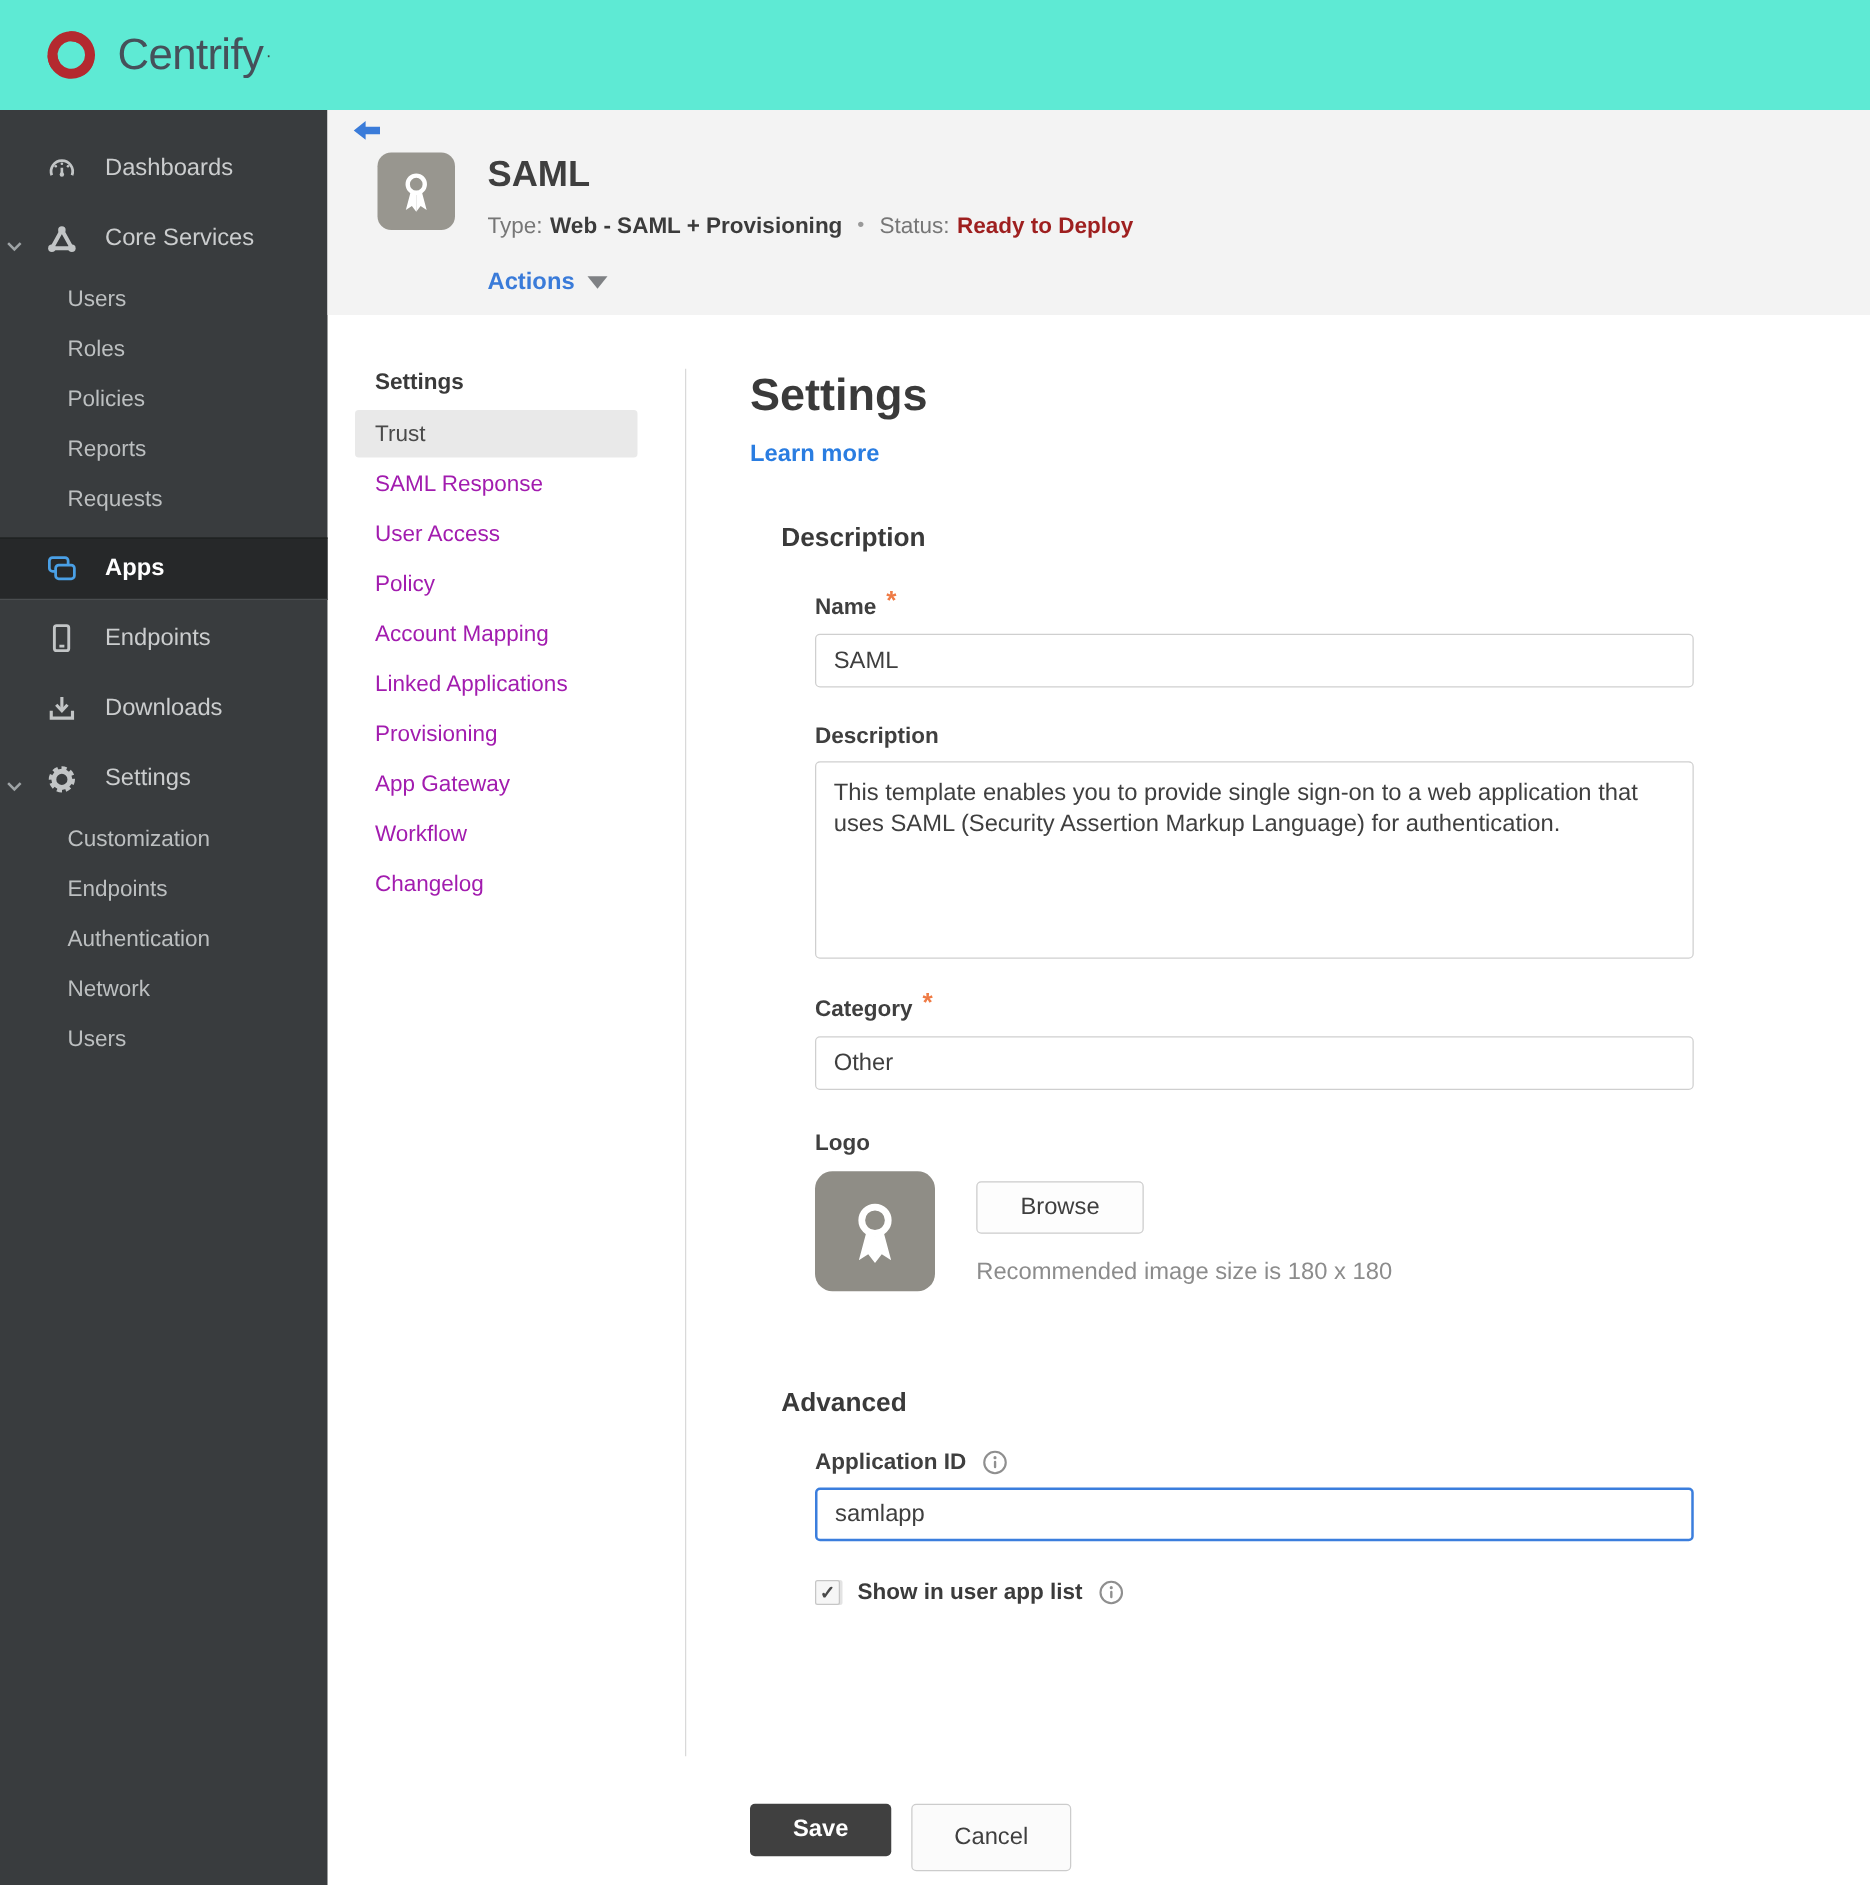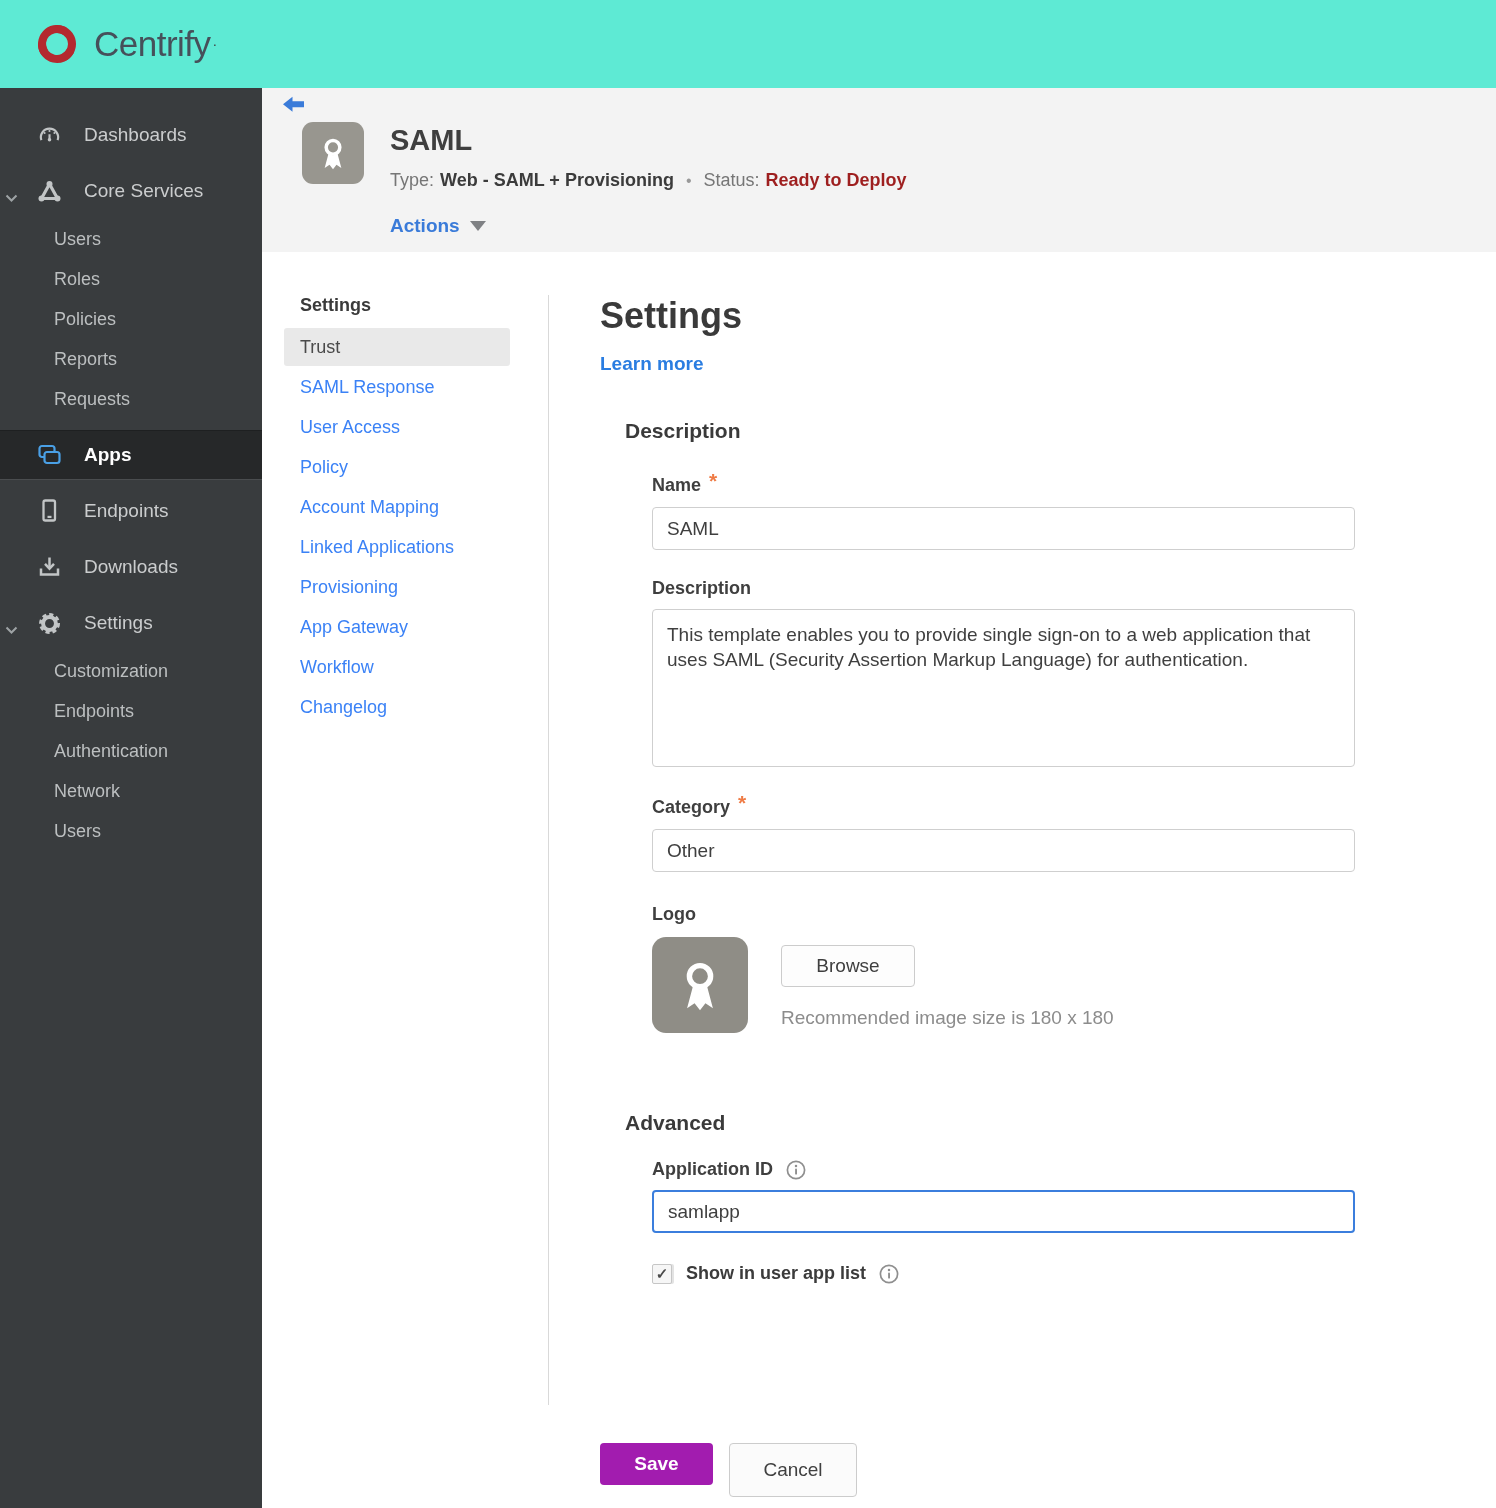--- a/index.html
+++ b/index.html
@@ -49,21 +49,21 @@
   .caret-down { width:0; height:0; border-left:8px solid transparent; border-right:8px solid transparent;
                 border-top:10px solid #7f8184; margin-left:10px; }
 
   .content-row { display:flex; min-height:1153px; }
 
   
   .subnav { width:287px; flex:none; padding:43px 0 0 22px; position:relative; }
   .subnav::after { content:""; position:absolute; right:0; top:43px; bottom:0; width:1px; background:#d9d9d9; }
   .subnav-heading { font-size:18px; font-weight:bold; color:#3a3a3a; padding-left:16px; margin-bottom:12px; }
   .subnav-item { width:226px; height:38px; margin-bottom:2px; display:flex; align-items:center;
-                 padding-left:16px; font-size:18px; color:#3b82f6; border-radius:3px; cursor:pointer; }
+                 padding-left:16px; font-size:18px; color:#a21caf; border-radius:3px; cursor:pointer; }
   .subnav-item.active { background:#e9e9e9; color:#4a4a4a; }
 
   
   .main { flex:1; padding:43px 0 0 51px; }
   .main-heading { font-size:36px; font-weight:bold; color:#3a3a3a; line-height:42px; }
   .learn-more { display:inline-block; margin-top:16px; font-size:19px; font-weight:bold;
                 color:#2a7de1; cursor:pointer; text-decoration:none; }
   .section-heading { font-size:21px; font-weight:bold; color:#3a3a3a; margin-left:25px; line-height:24px; }
   .desc-heading { margin-top:44px; }
   .adv-heading { margin-top:78px; }
@@ -89,21 +89,21 @@
   .hint { margin-top:20px; font-size:19px; color:#8c8c8c; }
   .appid-input-row { margin-top:4px; }
   .checkbox-row { display:flex; align-items:center; margin-top:30px; }
   .checkbox { width:20px; height:20px; border:1px solid #c6c6c6; background:#f6f6f6; border-radius:2px;
               display:flex; align-items:center; justify-content:center; font-size:15px; font-weight:bold;
               color:#4a4a4a; cursor:pointer; box-shadow:2px 0 0 #e3e3e3; }
   .checkbox-label { margin-left:14px; font-size:18px; font-weight:bold; color:#3b3b3b; }
   .info-icon { margin-left:13px; display:flex; cursor:pointer; }
 
   .footer-actions { margin-left:338px; margin-top:38px; padding-bottom:23px; display:flex; }
-  .save-btn { width:113px; height:42px; background:#a21caf; color:#fff; font-weight:bold;
+  .save-btn { width:113px; height:42px; background:#404040; color:#fff; font-weight:bold;
               font-size:19px; border:none; border-radius:4px; font-family:inherit; cursor:pointer; }
   .cancel-btn { width:128px; height:54px; background:#fbfbfb; color:#3f3f3f; font-size:19px;
                 border:1px solid #cccccc; border-radius:4px; margin-left:16px; font-family:inherit; cursor:pointer; }
 </style>
 </head>
 <body>
 
 <div class="topbar">
   <div class="logo">
     <svg width="54" height="54" viewBox="0 0 54 54">

